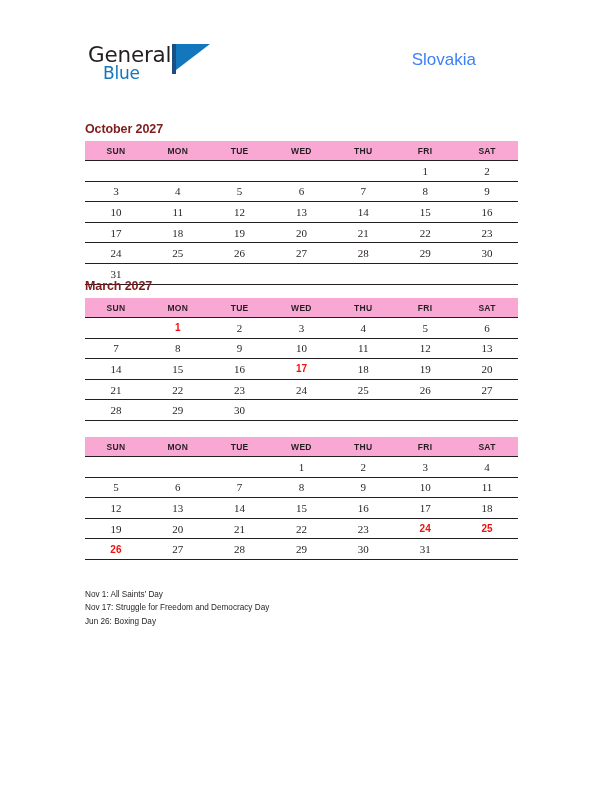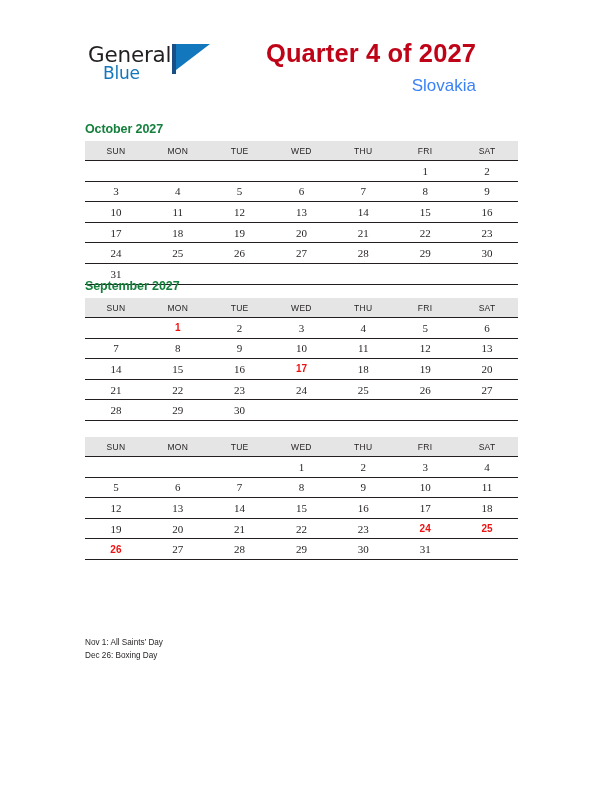--- a/index.html
+++ b/index.html
@@ -93,34 +93,34 @@
 
   
   .month-block {
     position: absolute;
     left: 85px;
     width: 433px;
   }
   .month-name {
     font-size: 12.5px;
     font-weight: bold;
-    color: #15803d;
+    color: #7f1d1d;
     font-family: "Liberation Sans", sans-serif;
     margin-bottom: 4px;
     letter-spacing: -0.1px;
   }
   table.cal {
     border-collapse: collapse;
     width: 433px;
     table-layout: fixed;
   }
   table.cal th {
-    background: #e5e5e5;
+    background: #f9a8d4;
     font-size: 8.5px;
-    font-weight: normal;
+    font-weight: bold;
     color: #231f20;
     font-family: "Liberation Sans", sans-serif;
     height: 17px;
     text-align: center;
     letter-spacing: 0.3px;
     border-top: 1px solid #ffffff;
     border-bottom: 1.4px solid #231f20;
   }
   table.cal td {
     height: 17.6px;
@@ -140,21 +140,20 @@
   table.cal td.empty {
     color: transparent;
   }
 
   
   .legend {
     position: absolute;
     left: 85px;
     top: 588px;
     width: 420px;
-    margin-top: 48px;
   }
   .legend-item {
     font-size: 8.2px;
     color: #231f20;
     font-family: "Liberation Sans", sans-serif;
     line-height: 13.3px;
     white-space: nowrap;
   }
 </style>
 </head>
@@ -163,21 +162,20 @@
 <div class="header">
 
   <div class="logo">
     <span class="logo-general">General</span>
     <span class="logo-bar"></span>
     <span class="logo-triangle"></span>
     <span class="logo-blue">Blue</span>
   </div>
 
   <div class="title-block">
-    <div class="quarter-title">Quarter 4 of 2027</div>
     <div class="country-name">Slovakia</div>
   </div>
 
 </div>
 
 <div id="months-root">
     <div class="month-block" style="top: 122px;">
       <div class="month-name">October 2027</div>
       <table class="cal">
         <thead>
@@ -243,21 +241,21 @@
             <td class="empty">&nbsp;</td>
             <td class="empty">&nbsp;</td>
             <td class="empty">&nbsp;</td>
             <td class="empty">&nbsp;</td>
             <td class="empty">&nbsp;</td>
           </tr>
         </tbody>
       </table>
     </div>
     <div class="month-block" style="top: 279px;">
-      <div class="month-name">September 2027</div>
+      <div class="month-name">March 2027</div>
       <table class="cal">
         <thead>
           <tr>
             <th>SUN</th>
             <th>MON</th>
             <th>TUE</th>
             <th>WED</th>
             <th>THU</th>
             <th>FRI</th>
             <th>SAT</th>
@@ -371,14 +369,15 @@
             <td class="">31</td>
             <td class="empty">&nbsp;</td>
           </tr>
         </tbody>
       </table>
     </div>
   </div>
 
 <div class="legend">
     <div class="legend-item">Nov 1: All Saints’ Day</div>
-    <div class="legend-item">Dec 26: Boxing Day</div>
+    <div class="legend-item">Nov 17: Struggle for Freedom and Democracy Day</div>
+    <div class="legend-item">Jun 26: Boxing Day</div>
   </div>
 
 </body></html>

